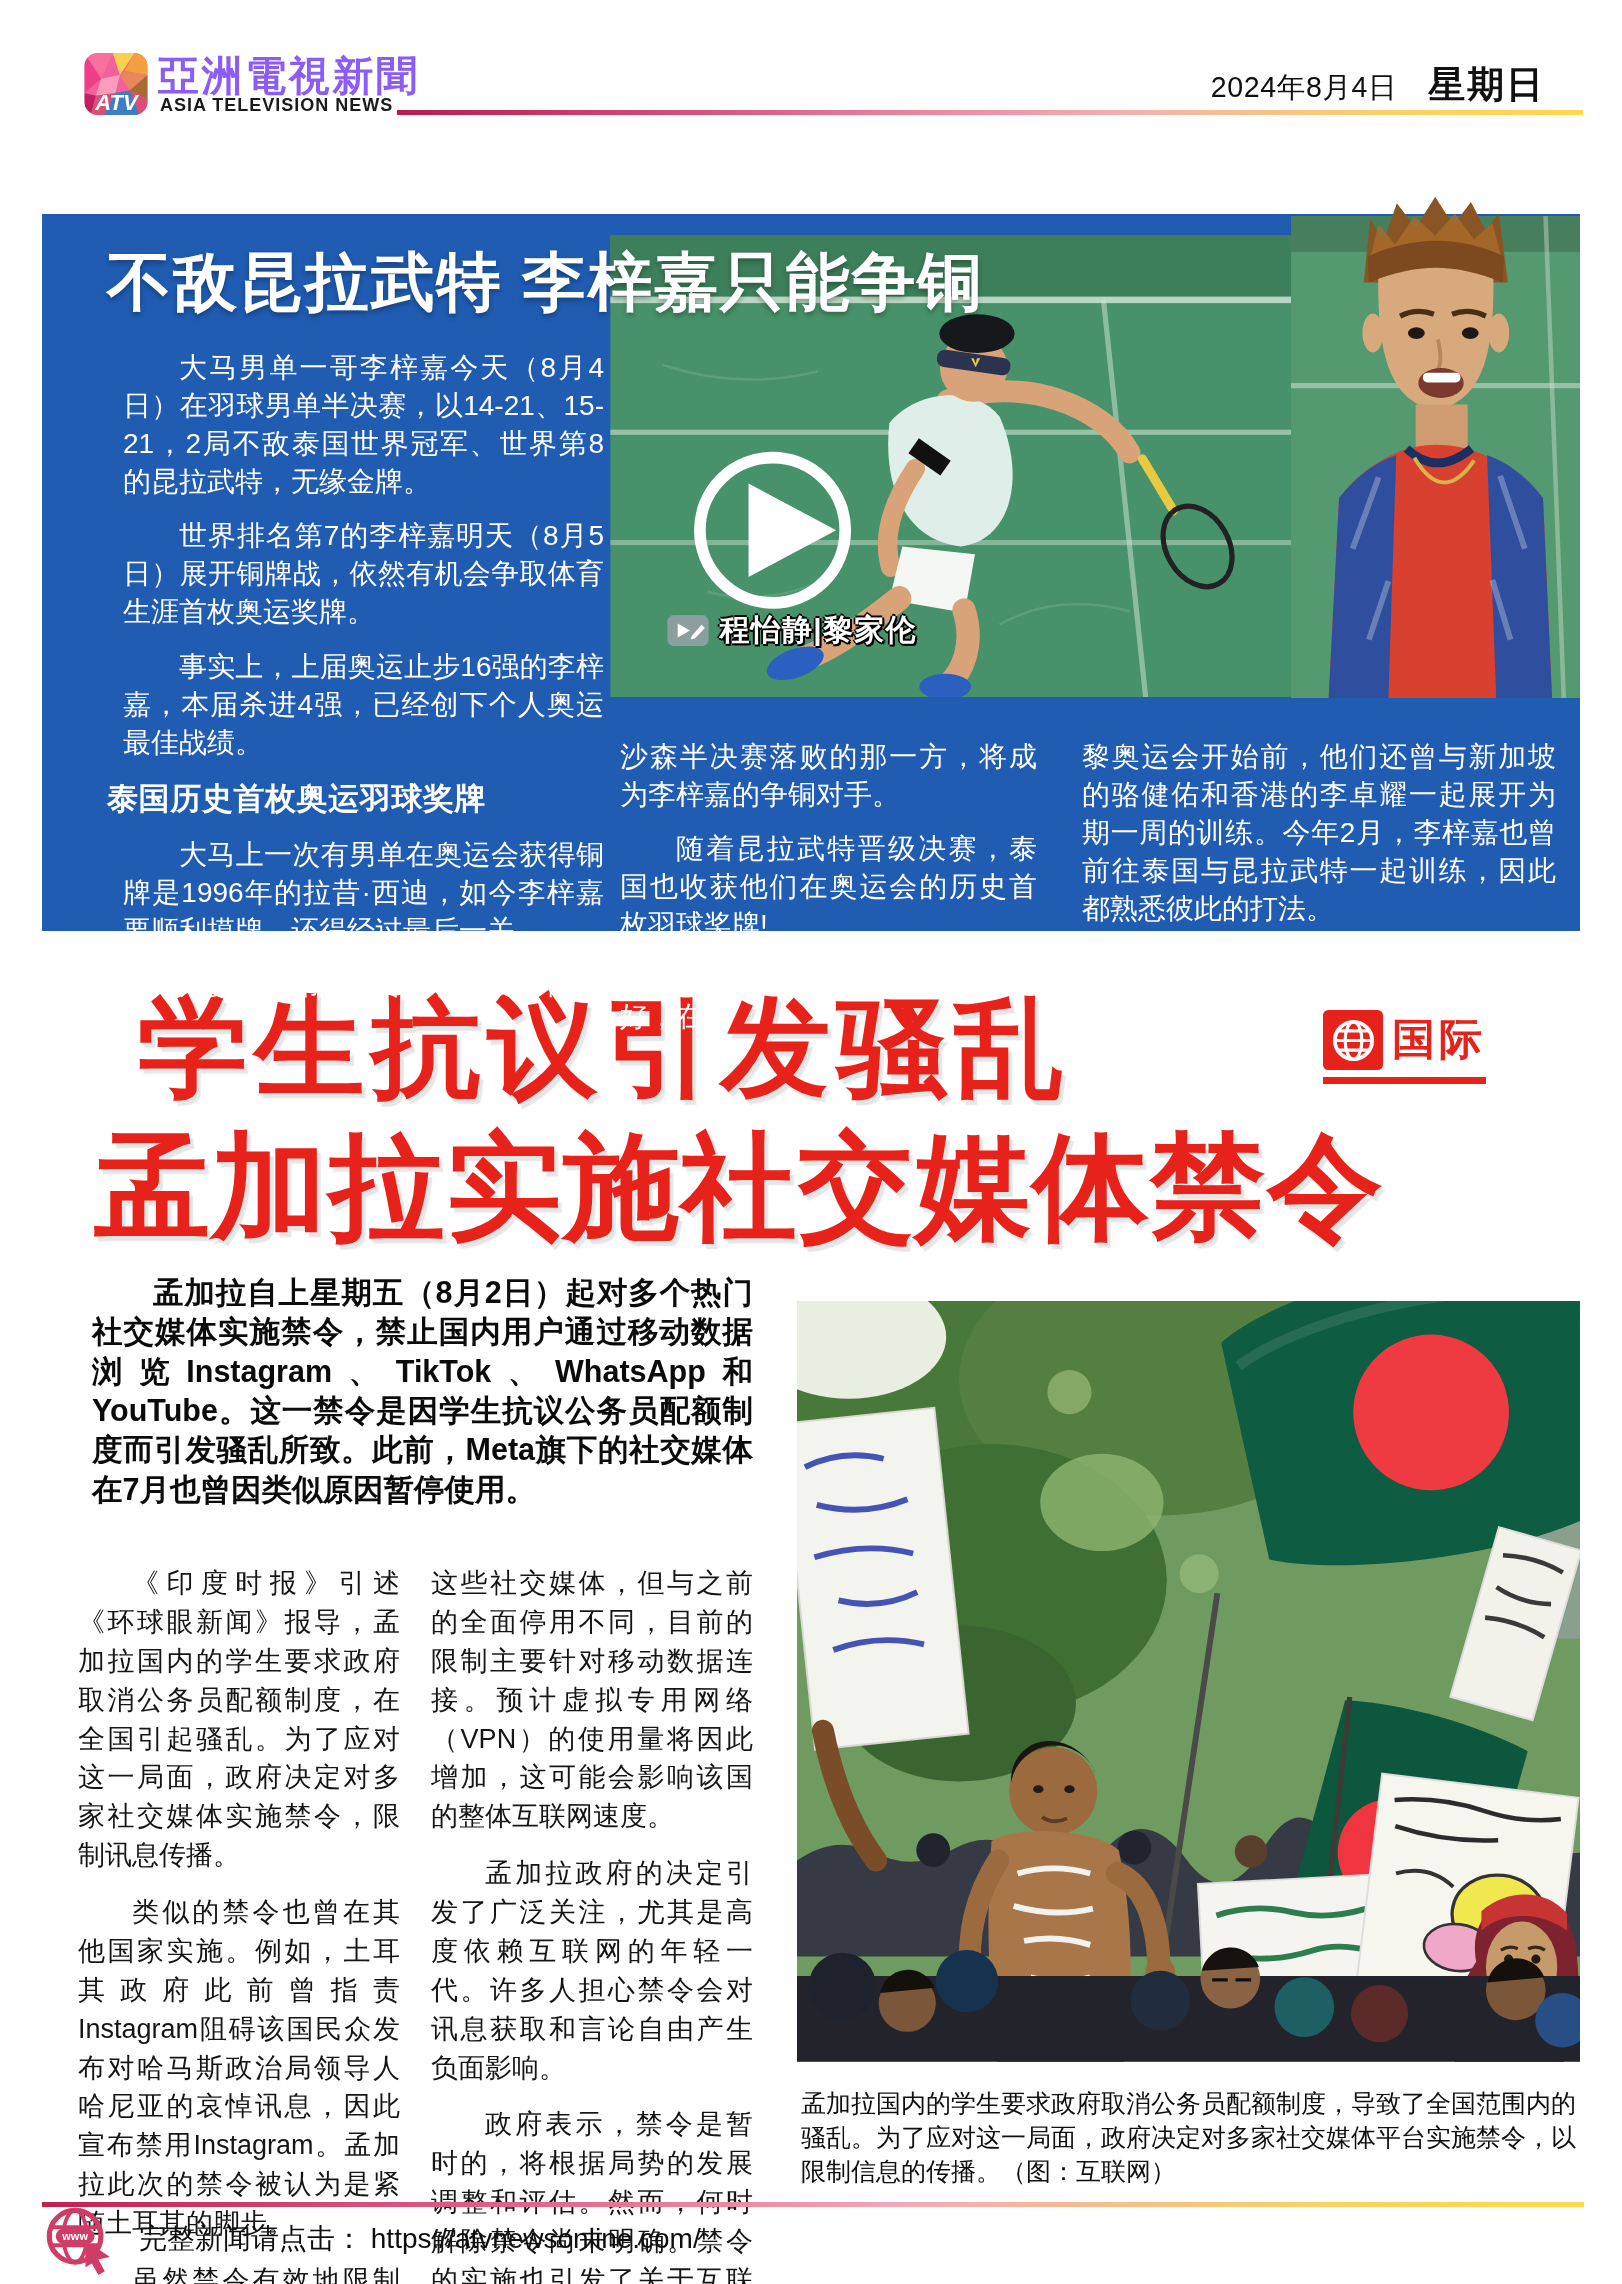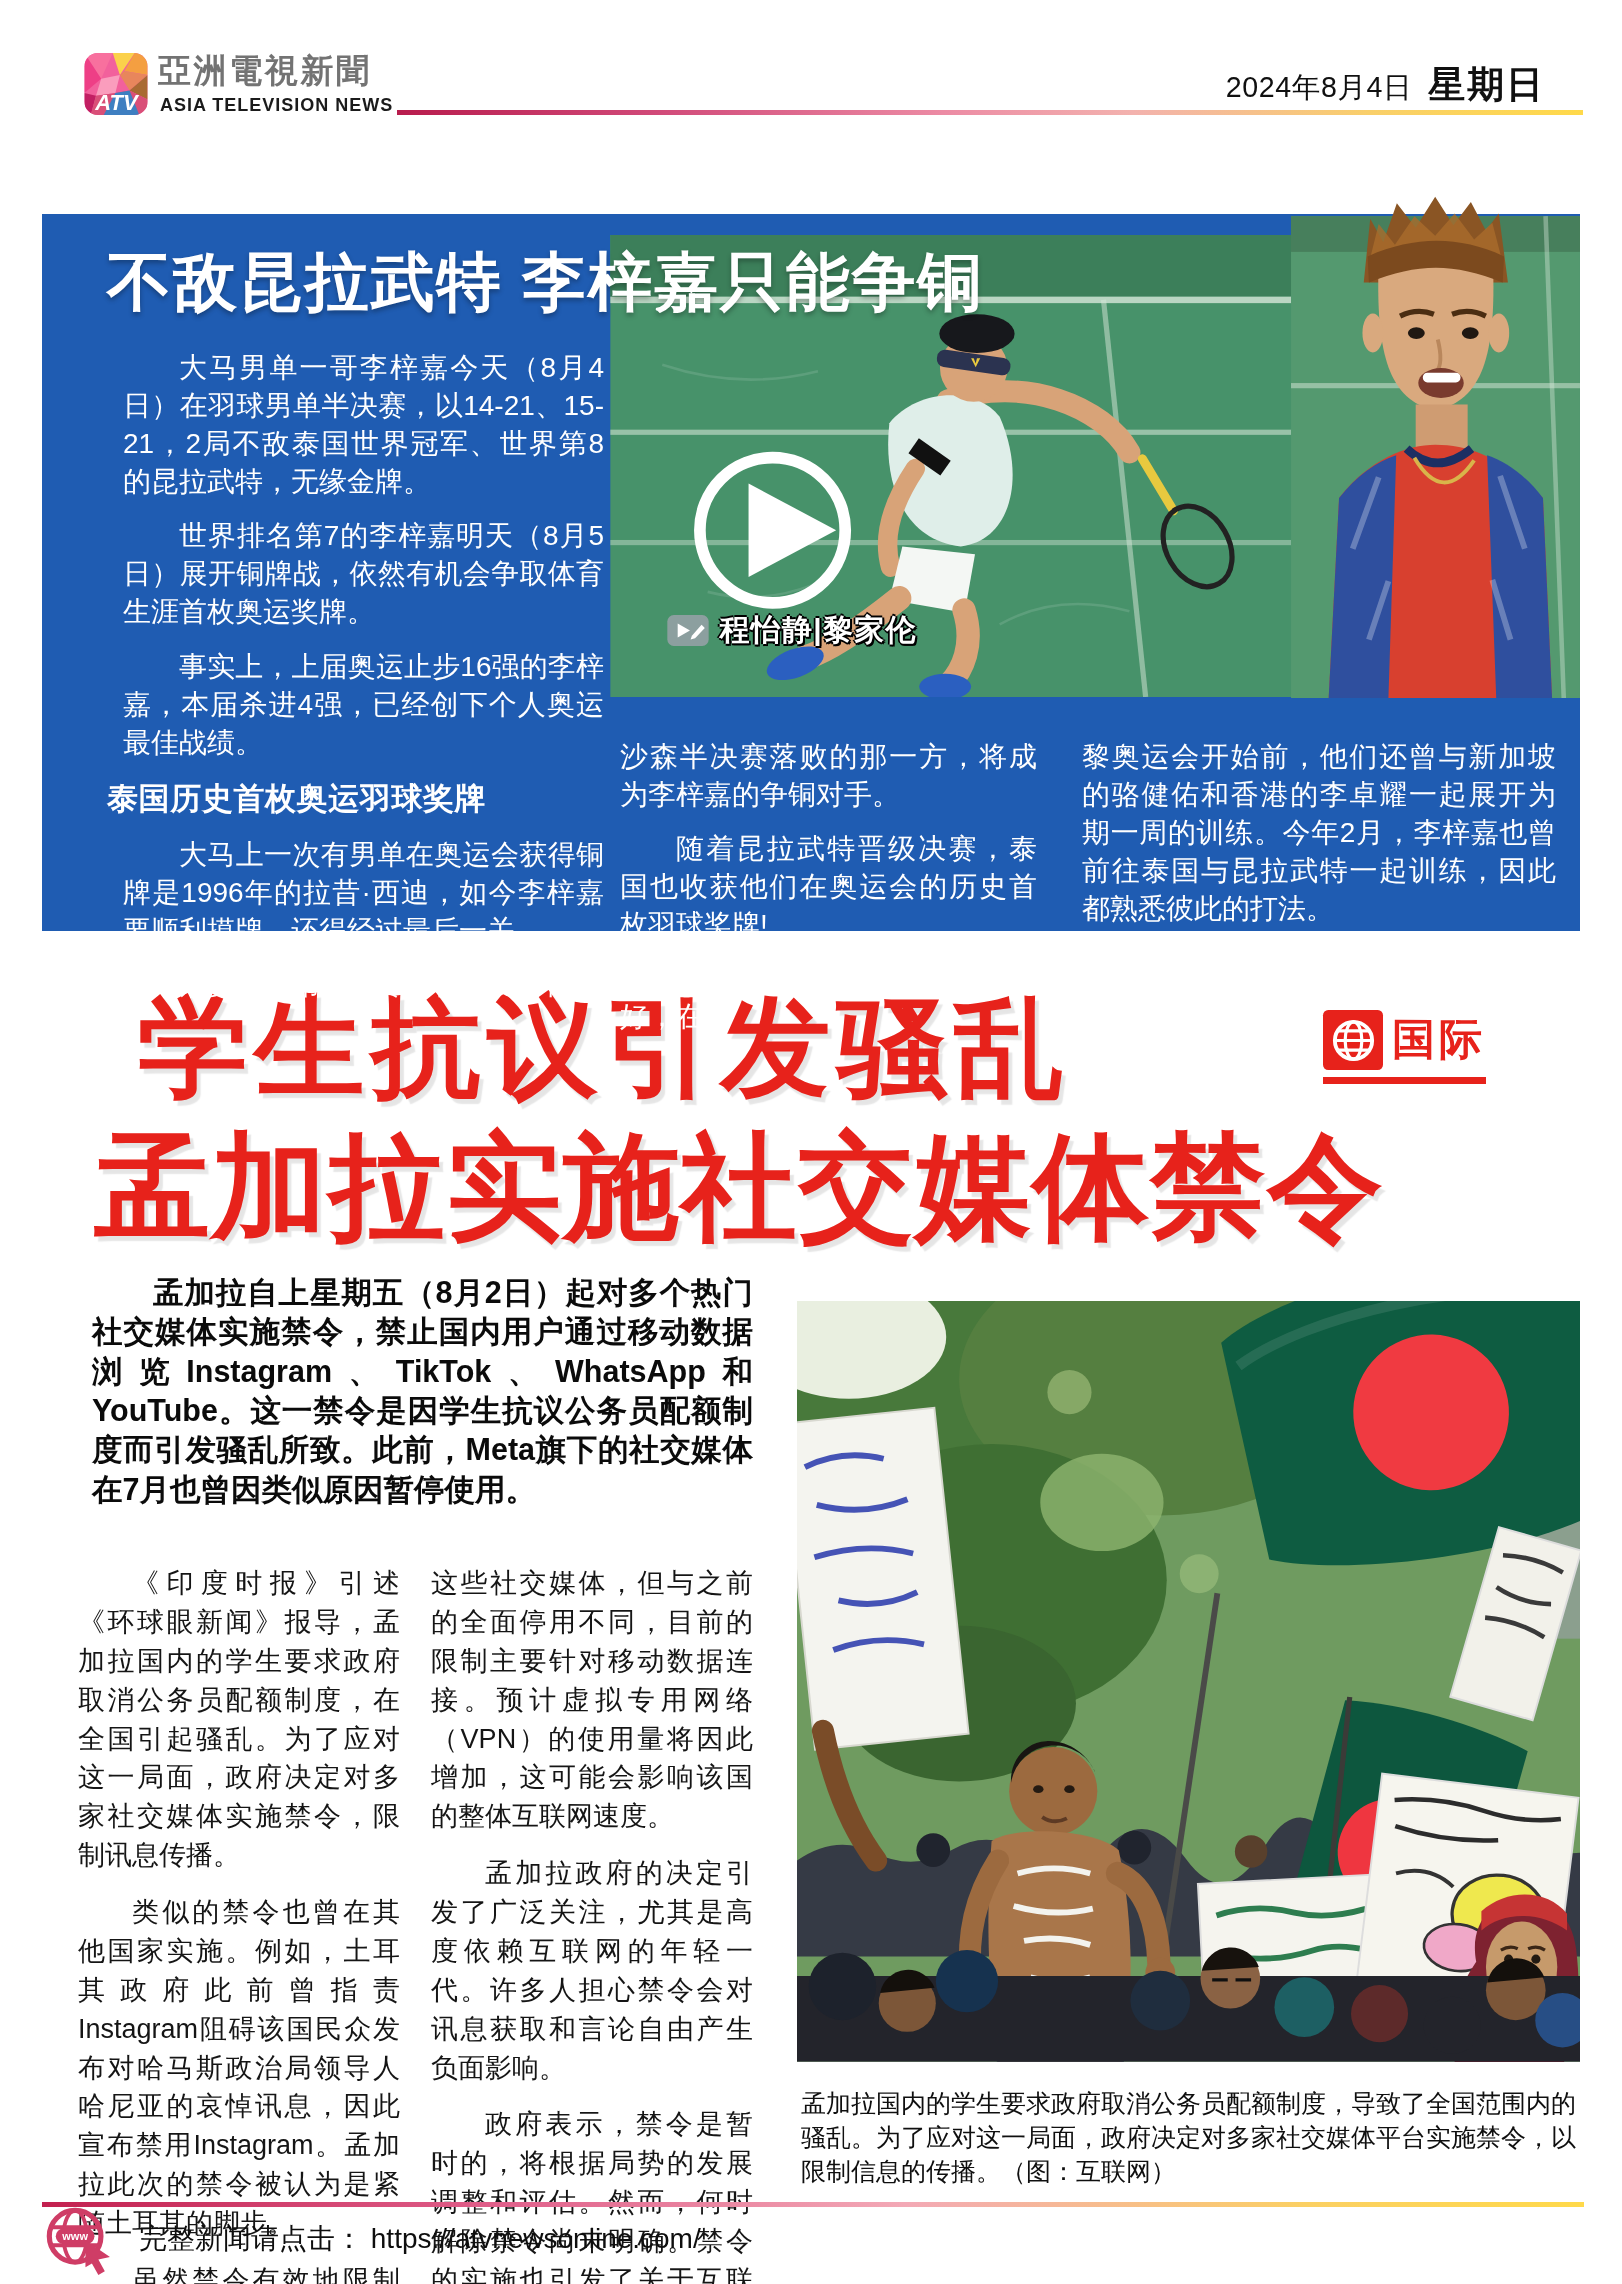--- a/index.html
+++ b/index.html
@@ -2,25 +2,25 @@
 <html style="font-size:10.4px"><head>
 <meta charset="utf-8">
 <style>
   html,body{margin:0;padding:0;background:#9a9a9a;}
   .page{position:relative;width:1623px;height:2284px;background:#ffffff;
         font-family:"Liberation Sans","DejaVu Sans",sans-serif;overflow:hidden;}
   .abs{position:absolute;}
 
   
   .logo-icon{left:84px;top:53px;width:64px;height:62px;}
-  .title-zh{left:158px;top:49px;font-size:33px;font-weight:700;color:#737373;letter-spacing:2.6px;white-space:nowrap;}
+  .title-zh{left:158px;top:49px;font-size:41px;font-weight:700;color:#8b5cf6;letter-spacing:2.6px;white-space:nowrap;}
   .title-en{left:160px;top:95px;font-size:18px;font-weight:700;color:#1b1b1b;letter-spacing:1px;white-space:nowrap;}
   .head-divider{left:397px;top:110px;width:1186px;height:4.5px;
       background:linear-gradient(90deg,#b81c4d 0%,#d14a79 22%,#ec8ba4 46%,#f3b2ae 62%,#f9cf6a 82%,#ffd94a 100%);}
-  .date-block{top:60px;right:78px;display:flex;align-items:baseline;gap:16px;}
+  .date-block{top:60px;right:78px;display:flex;align-items:baseline;gap:31px;}
   .date-text{font-size:28.6px;color:#101010;letter-spacing:0.6px;}
   .weekday-text{font-size:37px;font-weight:900;color:#101010;letter-spacing:1.9px;}
 
   
   .bdm-box{left:42px;top:214px;width:1538px;height:717px;background:#1f5cb2;}
   .bdm-headline{left:65px;top:25px;font-size:64px;font-weight:900;color:#fff;letter-spacing:1.9px;
       white-space:nowrap;z-index:6;text-shadow:0 3.2px 5.8px rgba(0,0,0,.30);}
   .action-photo{left:568px;top:21.4px;width:682px;height:462px;z-index:1;overflow:hidden;}
   .portrait-photo{left:1249px;top:-29px;width:289px;height:513px;z-index:2;}
   .bdm-col{color:#fff;font-size:28px;line-height:1.36;text-align:justify;}

